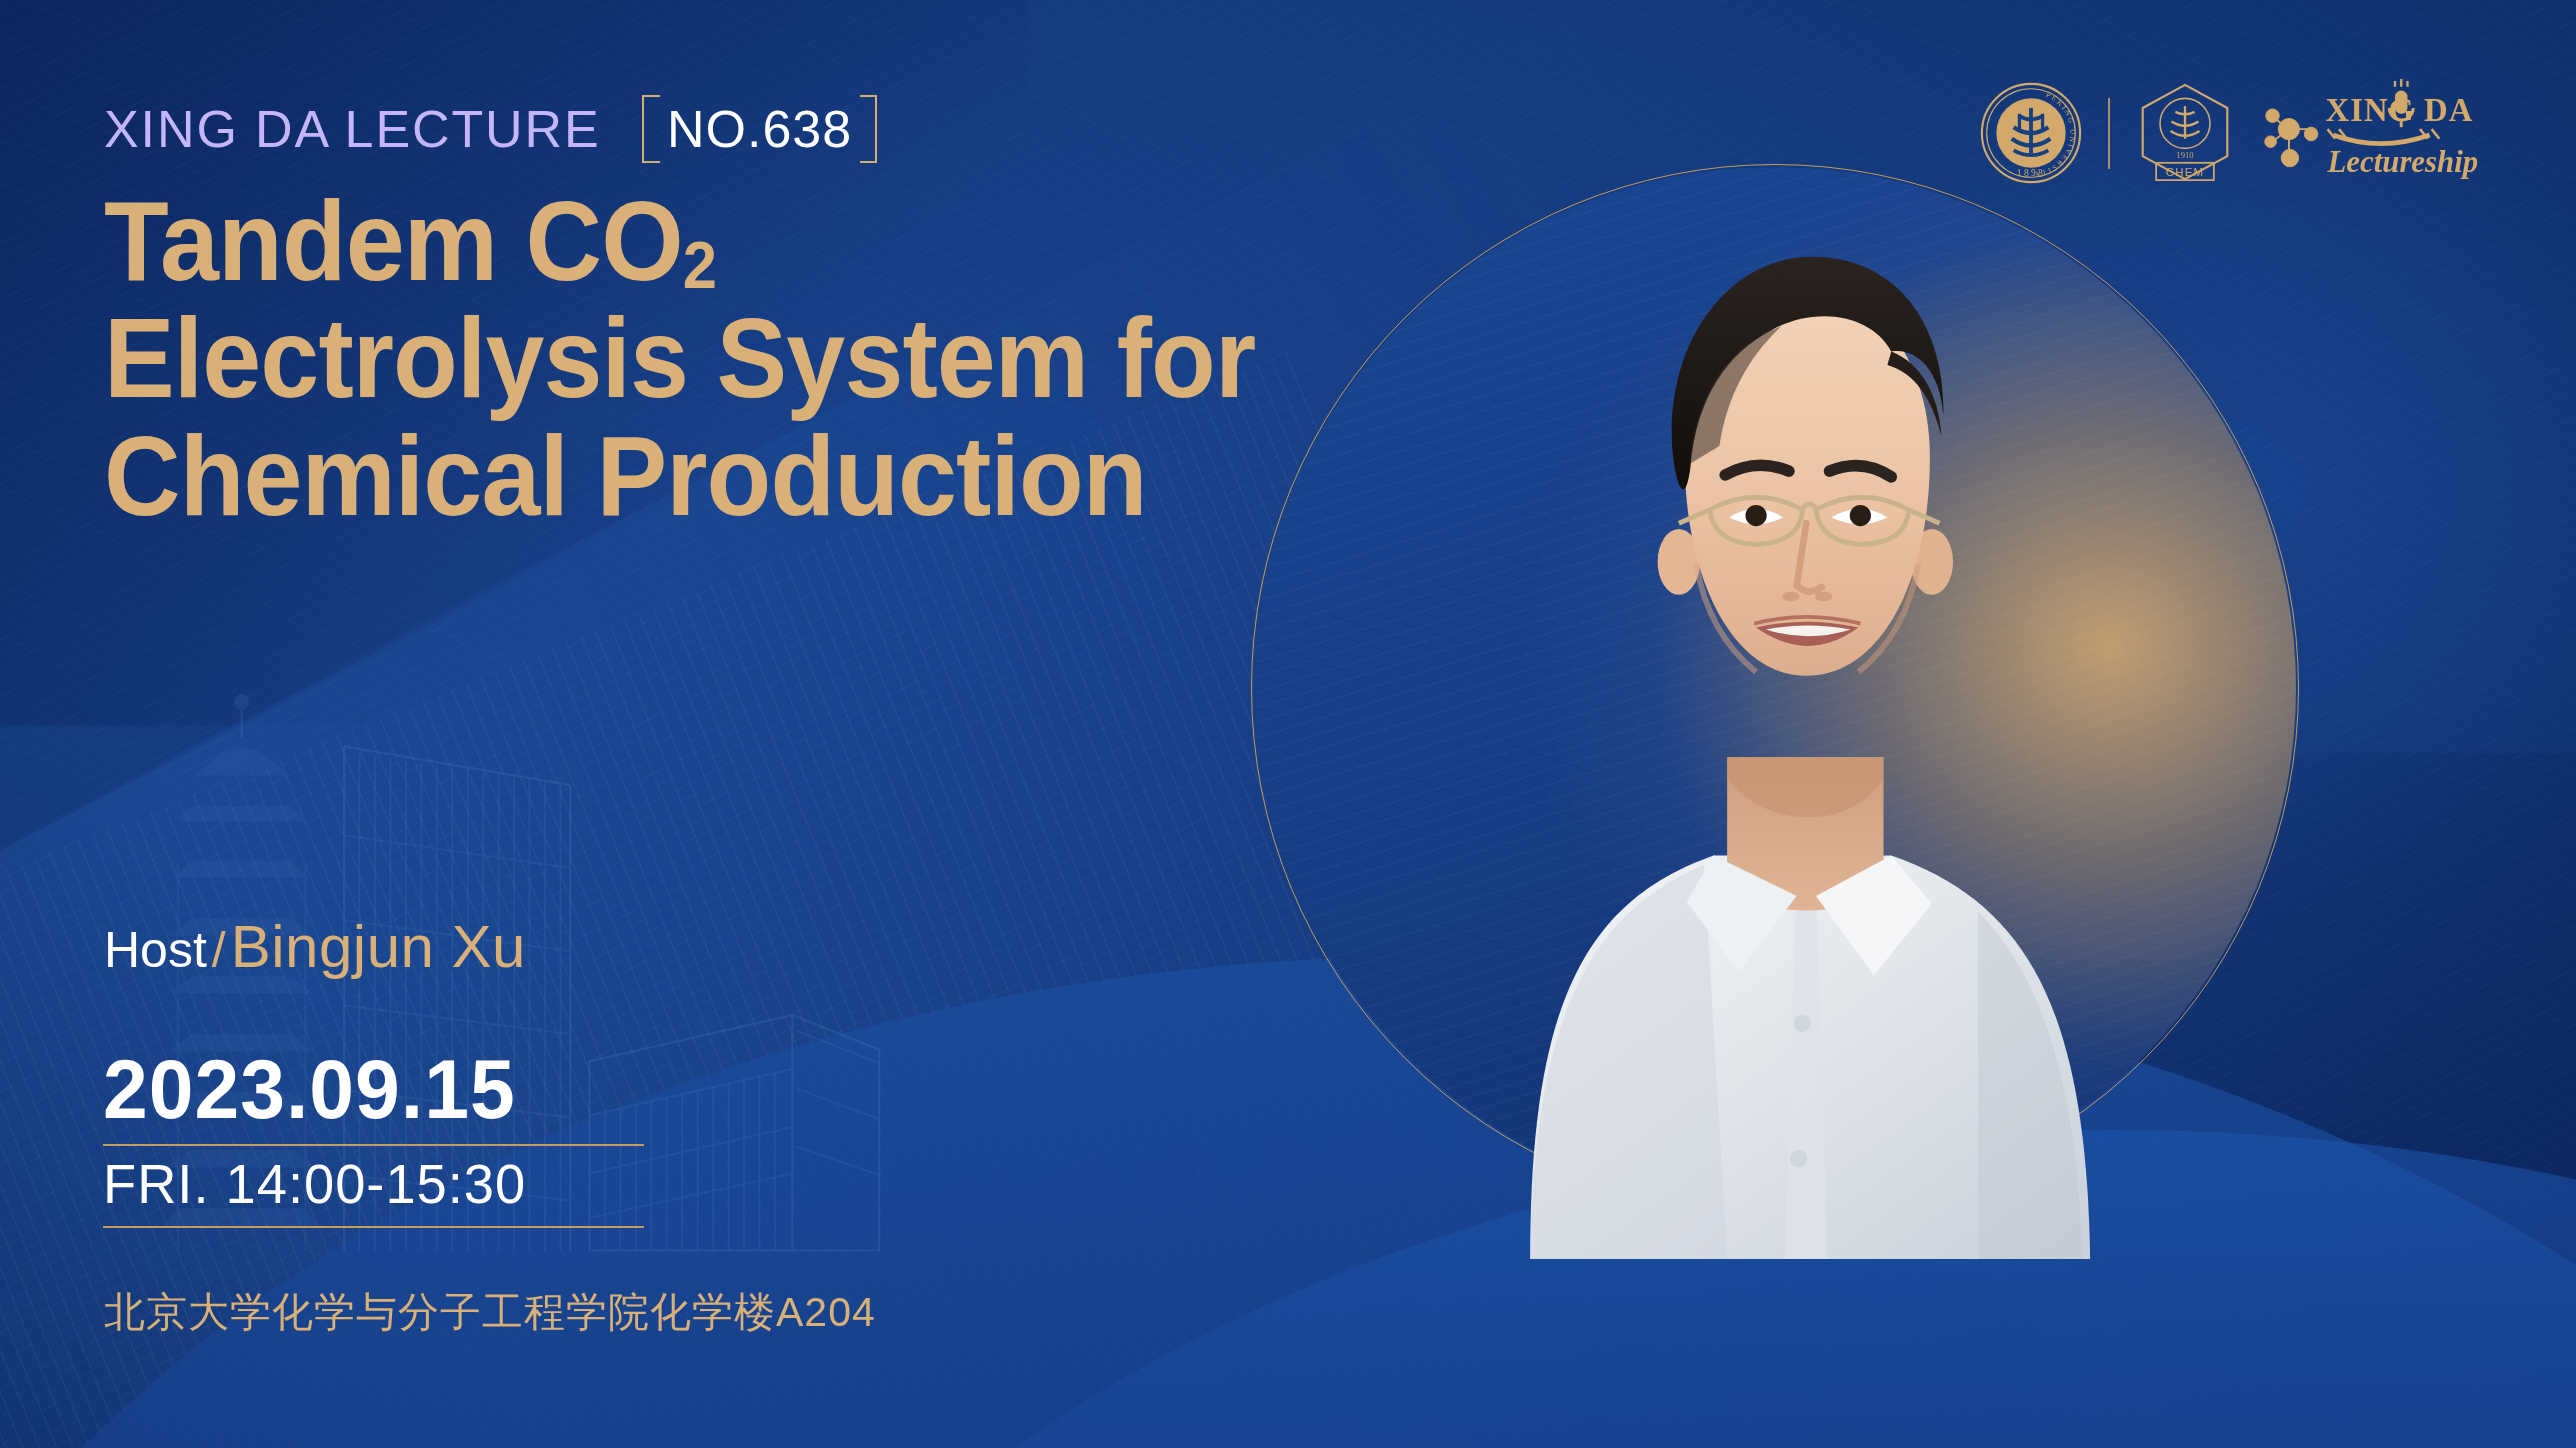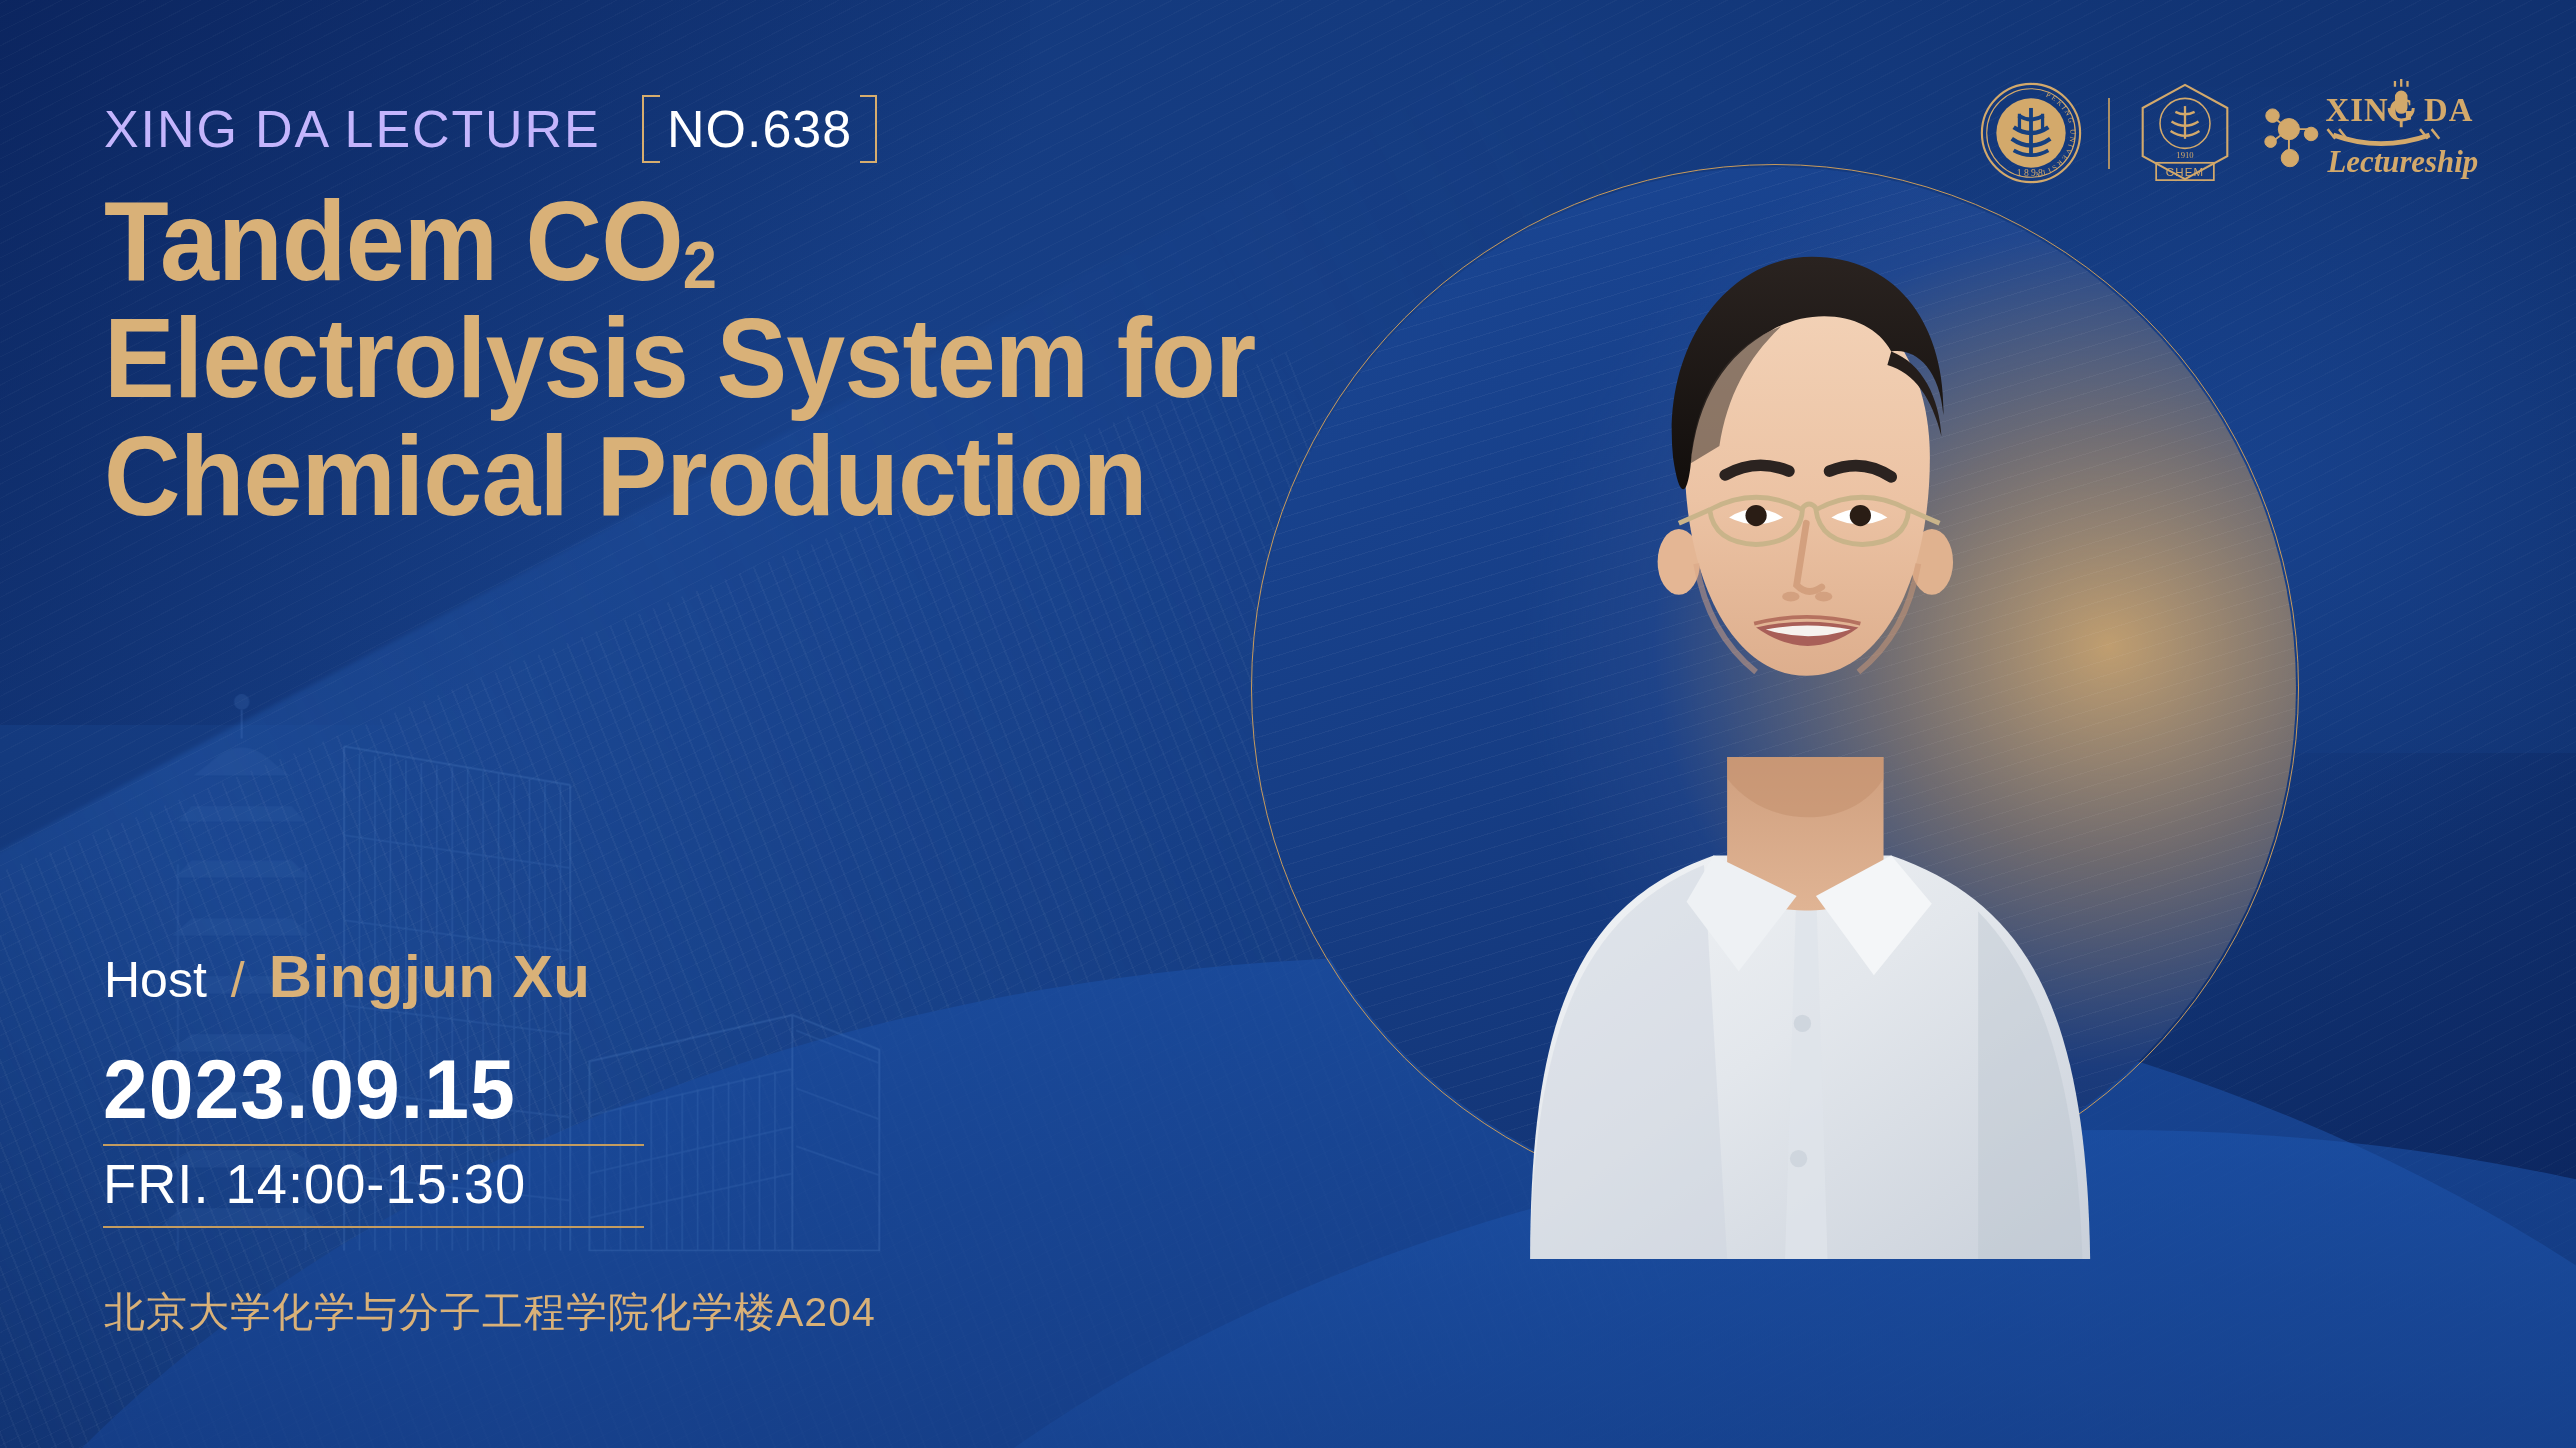--- a/index.html
+++ b/index.html
@@ -131,27 +131,27 @@
     font-weight:700;
     letter-spacing:-1px;
     transform:scaleX(.93);
     transform-origin:left top;
   }
   .title .line{ display:block; white-space:nowrap;}
   .title sub{ font-size:.58em; vertical-align:baseline; position:relative; top:.12em;}
 
   
   .host{
-    position:absolute; left:104px; top:942px;
-    display:flex; align-items:baseline; gap:24px;
+    position:absolute; left:104px; top:888px;
+    display:flex; align-items:baseline; gap:5px;
     white-space:nowrap;
   }
   .host-label{ color:#ffffff; font-size:50px; font-weight:400;}
   .host-slash{ color:#d9b178; font-size:50px; }
-  .host-name{ color:#d9b178; font-size:60px; font-weight:700; letter-spacing:0.5px;}
+  .host-name{ color:#d9b178; font-size:60px; font-weight:400; letter-spacing:0.5px;margin-top:24px;}
 
   
   .datebox{
     position:absolute; left:87px; top:1046px;
     width:541px;
     margin-left:16px;
   }
   .date-main{
     color:#ffffff;
     font-size:83px;

